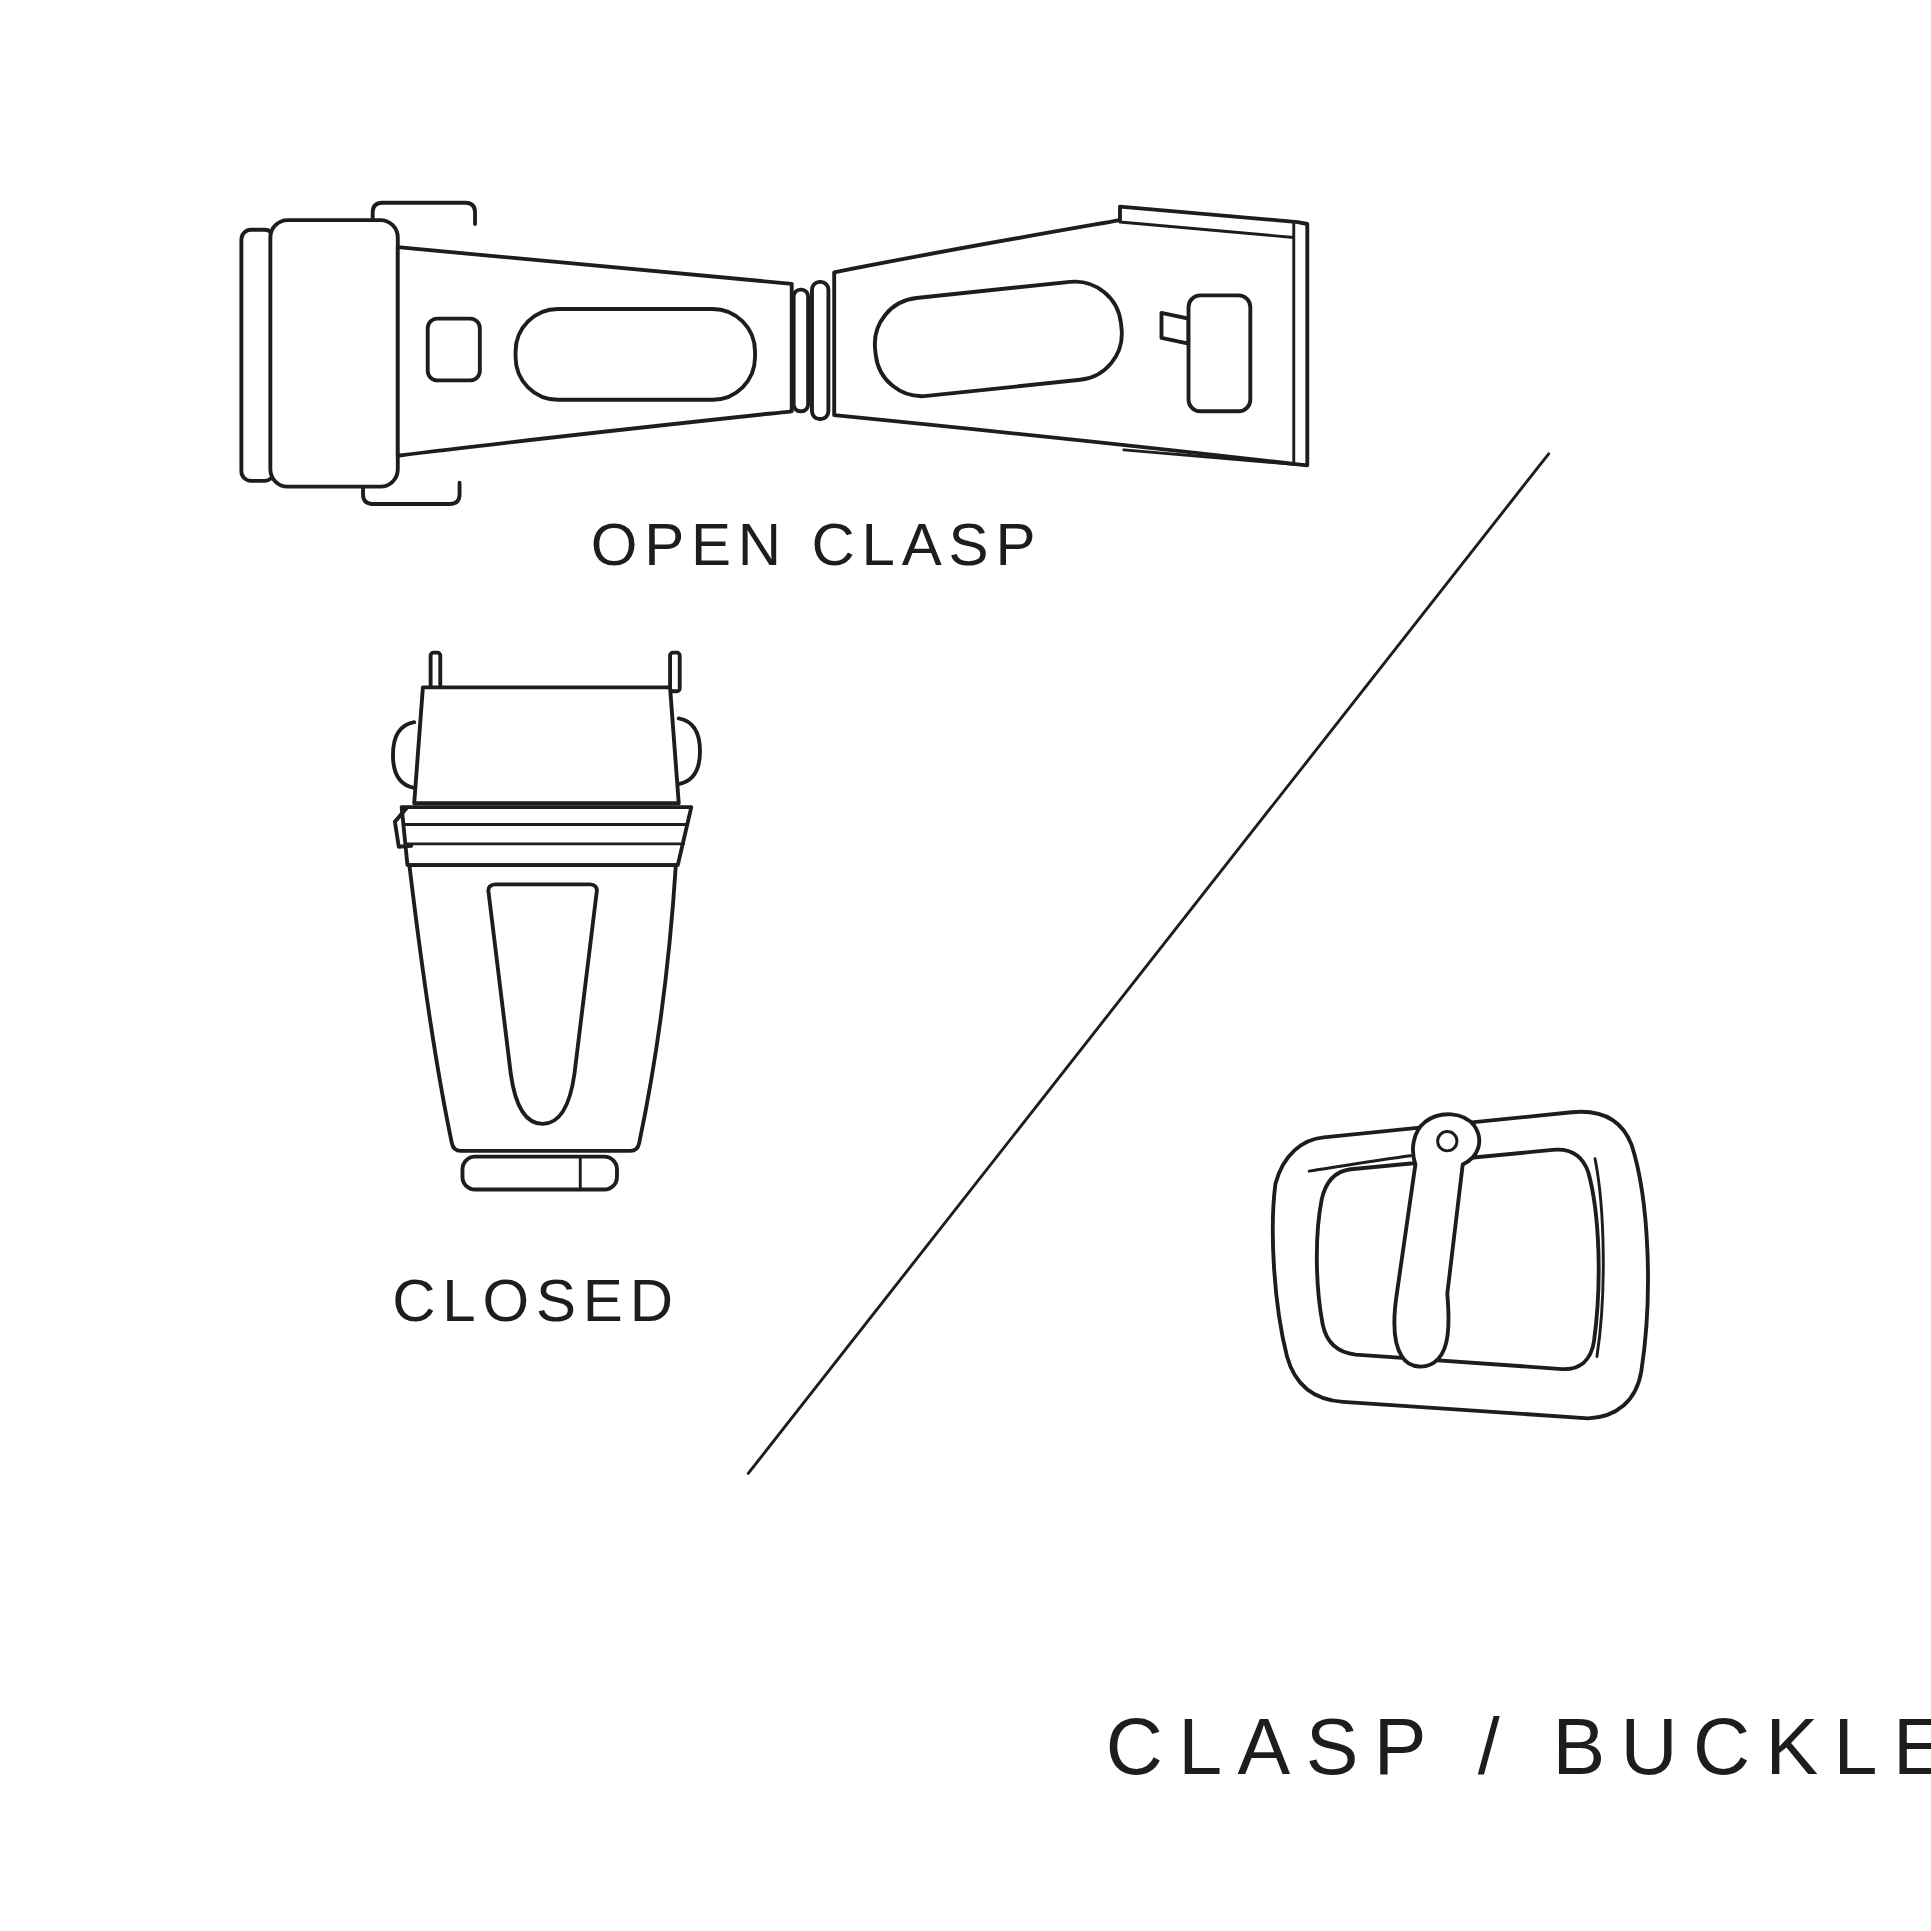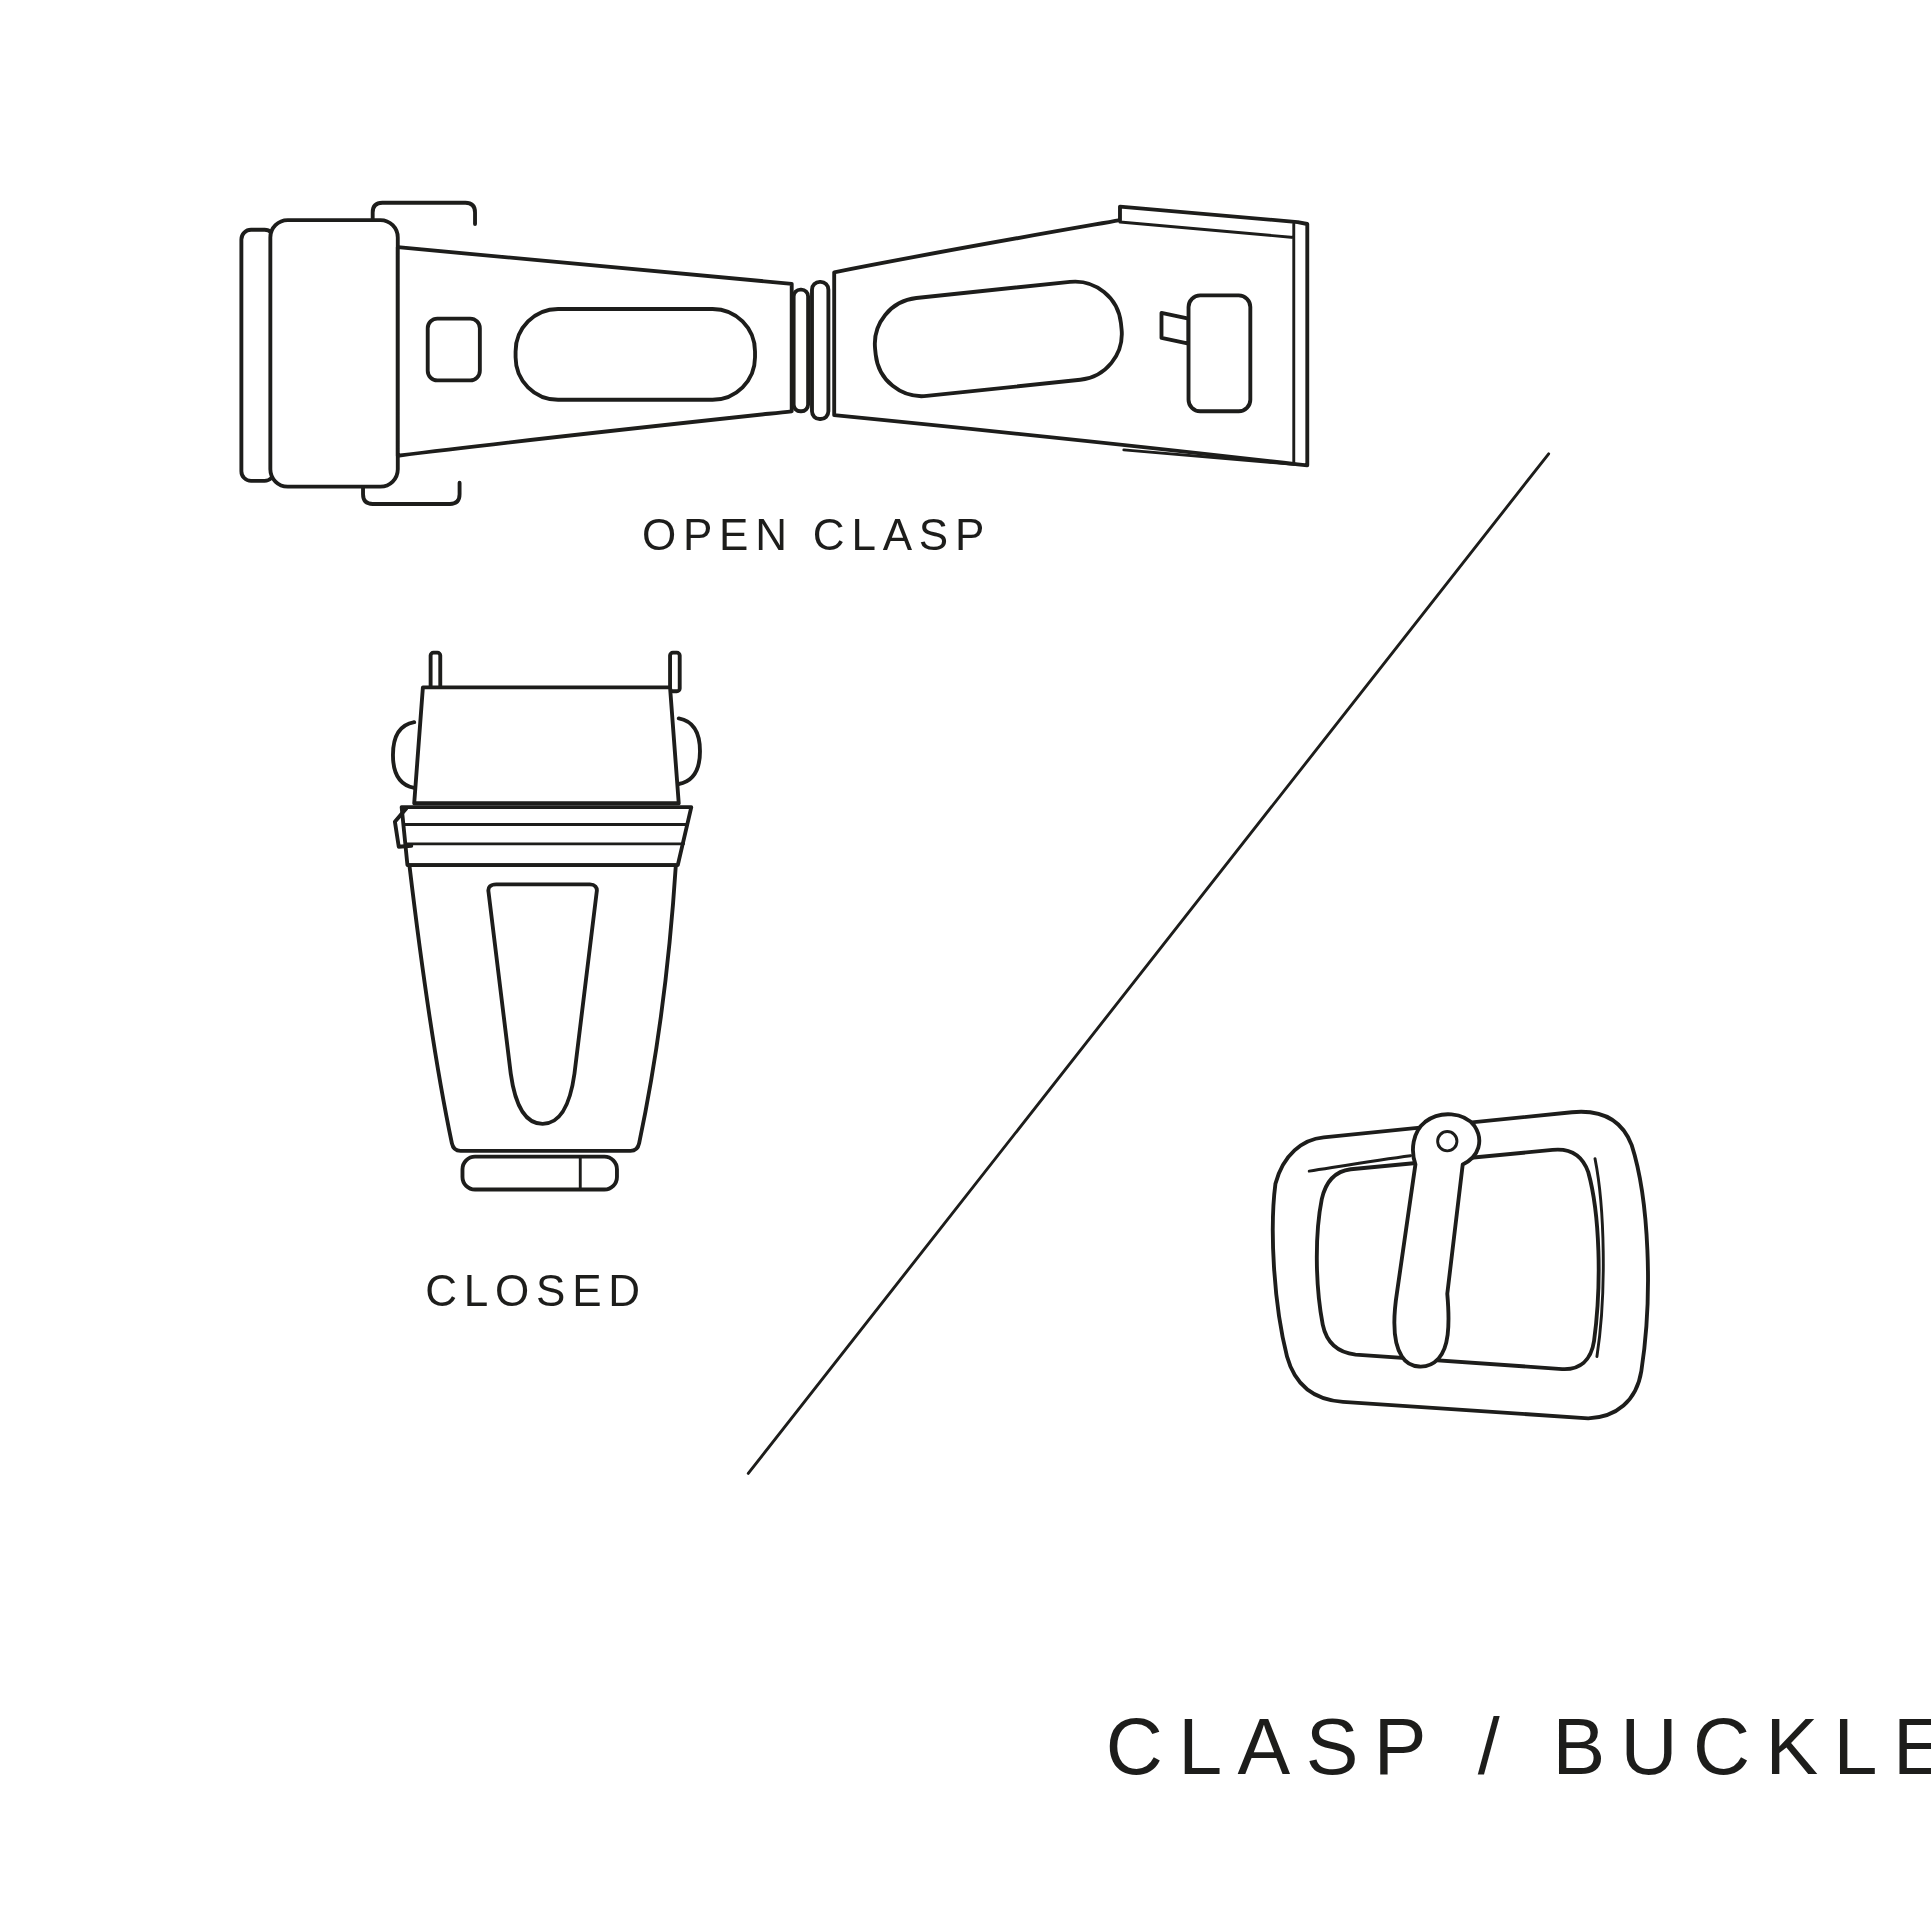--- a/index.html
+++ b/index.html
@@ -31,21 +31,21 @@
     stroke: var(--line);
     stroke-width: 4;
     stroke-linecap: round;
     stroke-linejoin: round;
   }
   svg .fill-white { fill: #ffffff; }
   svg .thin { stroke-width: 3; }
   .label {
     position: absolute;
     color: var(--text);
-    font-size: 44px;
+    font-size: 60px;
     font-weight: 400;
     letter-spacing: 6.8px;
     text-align: center;
     white-space: nowrap;
   }
   .diagram-title {
     position: absolute;
     top: 1701px;
     left: 0;
     width: 1931px;

